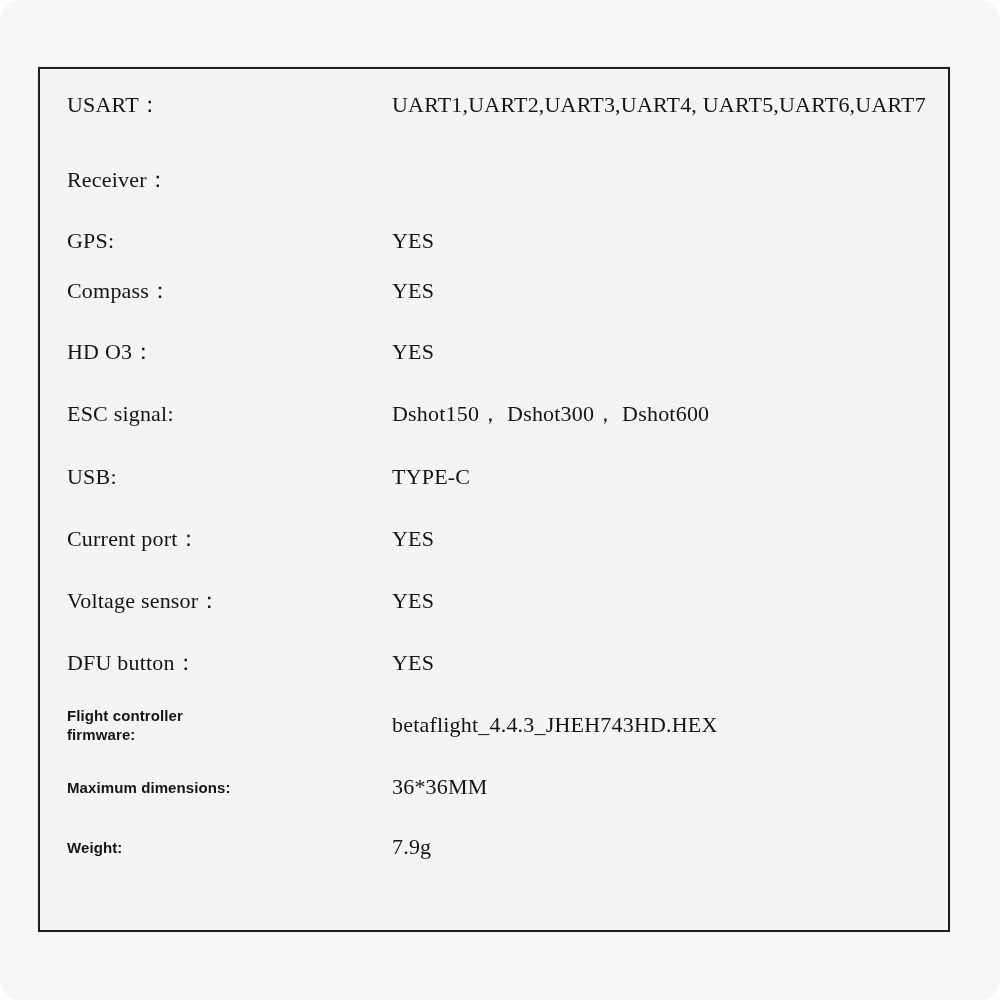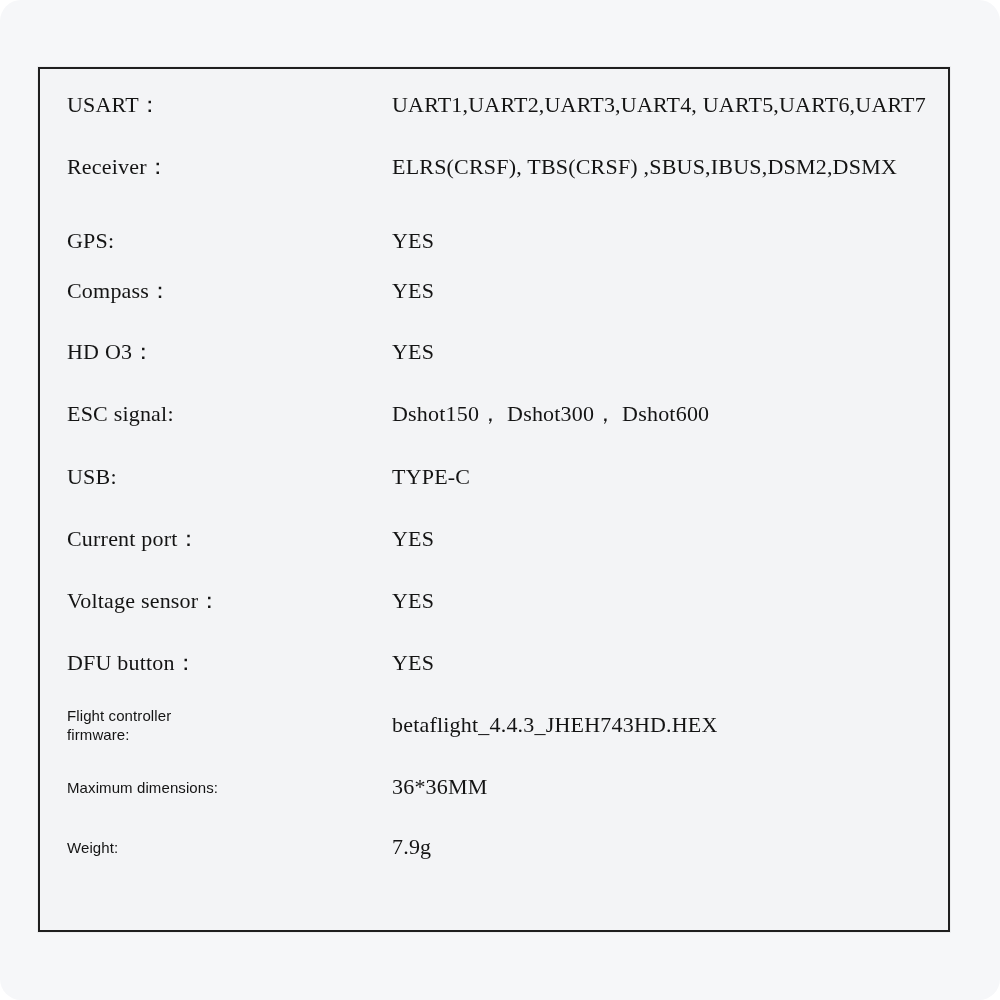--- a/index.html
+++ b/index.html
@@ -46,28 +46,28 @@
     font-size: 22px;
     letter-spacing: 0.2px;
   }
   .r-serif .label {
     font-family: "Liberation Serif", "DejaVu Serif", serif;
     font-size: 22px;
     letter-spacing: 0.2px;
   }
   .r-bold .label {
     font-family: "Liberation Sans", "DejaVu Sans", sans-serif;
-    font-weight: 400;
+    font-weight: 700;
     font-size: 15px;
     line-height: 19px;
     letter-spacing: 0.1px;
   }
   
   .row:nth-of-type(1)  { top: 14px; }
-  .row:nth-of-type(2)  { top: 76px; }
+  .row:nth-of-type(2)  { top: 89px; }
   .row:nth-of-type(3)  { top: 150px; }
   .row:nth-of-type(4)  { top: 200px; text-align: right; }
   .row:nth-of-type(5)  { top: 261px; padding-left: 32px; }
   .row:nth-of-type(6)  { top: 323px; }
   .row:nth-of-type(7)  { top: 386px; }
   .row:nth-of-type(8)  { top: 448px; }
   .row:nth-of-type(9)  { top: 510px; }
   .row:nth-of-type(10) { top: 572px; }
   .row:nth-of-type(11) { top: 634px; }
   .row:nth-of-type(12) { top: 696px; }
@@ -80,21 +80,20 @@
 <div class="canvas">
   <div class="spec-box">
 
     <div class="row r-serif">
       <span class="label">USART：</span>
       <span class="value">UART1,UART2,UART3,UART4, UART5,UART6,UART7</span>
     </div>
 
     <div class="row r-serif">
       <span class="label">Receiver：</span>
-      <span class="value">ELRS(CRSF), TBS(CRSF) ,SBUS,IBUS,DSM2,DSMX</span>
     </div>
 
     <div class="row r-serif">
       <span class="label">GPS:</span>
       <span class="value">YES</span>
     </div>
 
     <div class="row r-serif">
       <span class="label">Compass：</span>
       <span class="value">YES</span>

